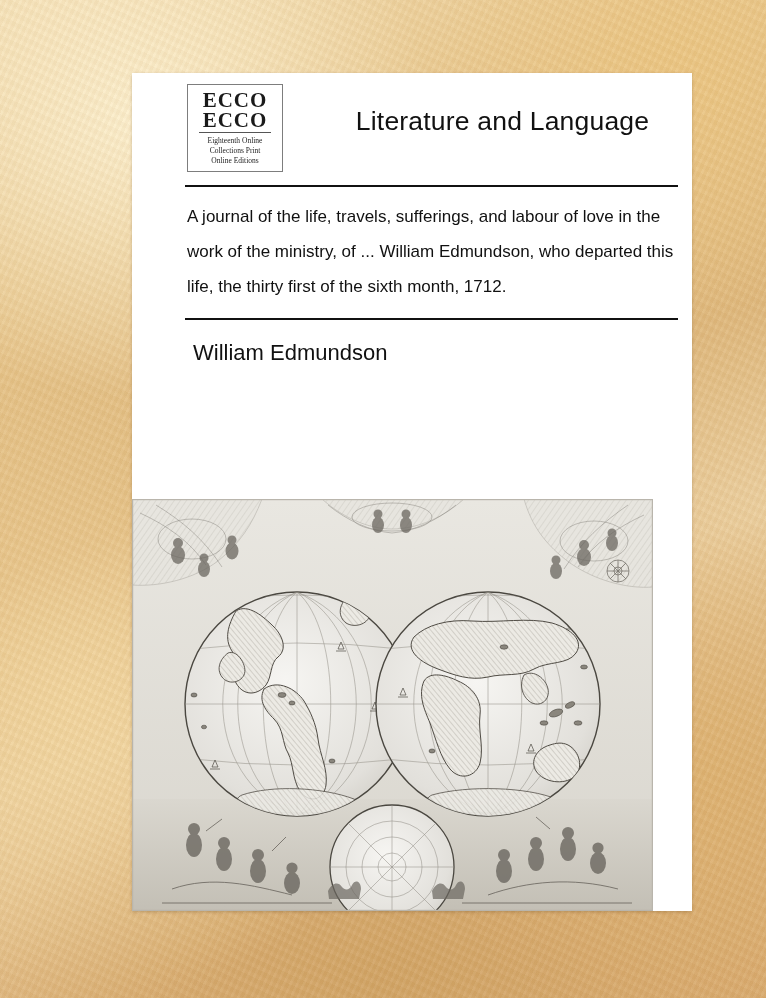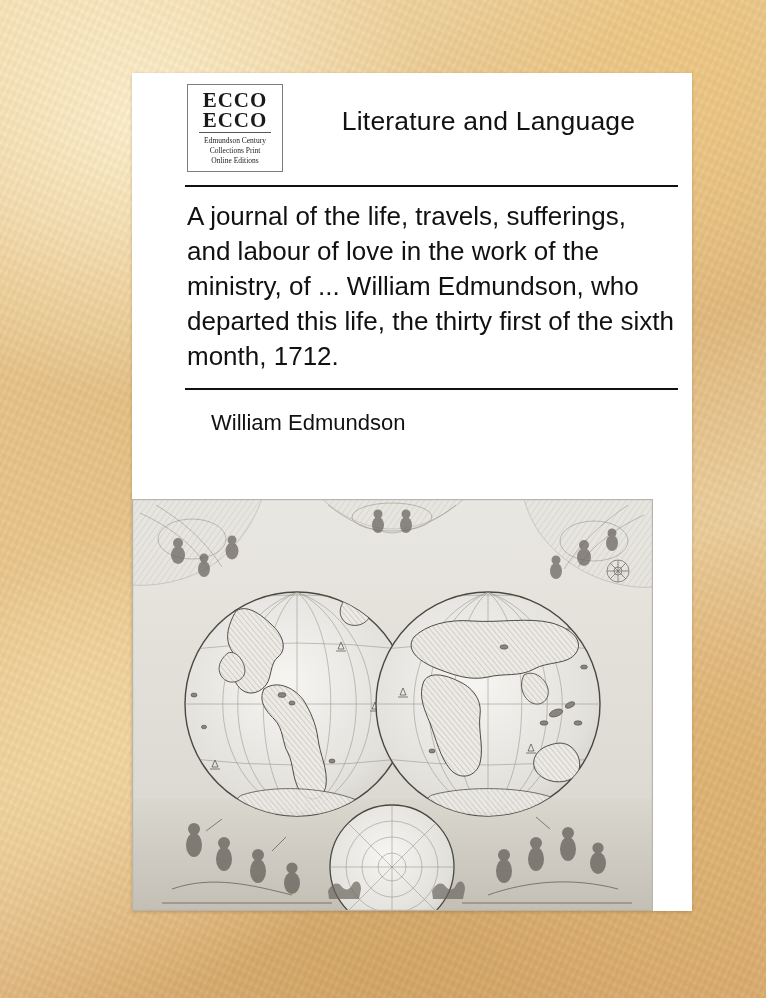--- a/index.html
+++ b/index.html
@@ -83,55 +83,55 @@
   .ecco-sub {
     font-family: "Liberation Serif", serif;
     font-size: 7.5px;
     color: #222;
     line-height: 10px;
   }
   .ecco-sub div { white-space: nowrap; }
 
   .header-title {
     position: absolute;
-    left: 125px;
+    left: 139px;
     top: 33px;
     width: 385px;
     text-align: center;
     font-size: 26.5px;
     color: #111;
     letter-spacing: 0.2px;
   }
 
   .rule {
     height: 2px;
     background: #111;
     margin: 0 14px;
   }
   .rule.thin { height: 2px; }
 
   .title-block {
     padding: 12px 16px 14px 16px;
   }
   .book-title {
-    font-size: 26px;
+    font-size: 17px;
     line-height: 35px;
     color: #111;
     margin: 0;
     font-weight: normal;
   }
 
   .author-block {
     padding: 20px 16px 22px 16px;
     min-height: 58px;
   }
   .author-name {
     font-size: 22px;
     color: #111;
-    margin-left: 24px;
+    margin-left: 6px;
   }
 
   
   .map-wrap {
     position: absolute;
     left: 0;
     top: 426px;
     width: 521px;
     height: 412px;
     overflow: hidden;
@@ -146,21 +146,21 @@
 
 <div class="cover">
 
   <div class="header">
 
     <div class="ecco-logo">
       <div class="ecco-word">ECCO</div>
       <div class="ecco-word second">ECCO</div>
       <div class="ecco-rule"></div>
       <div class="ecco-sub">
-        <div>Edmundson Century</div>
+        <div>Eighteenth Online</div>
         <div>Collections Print</div>
         <div>Online Editions</div>
       </div>
     </div>
 
     <div class="header-title">Literature and Language</div>
   </div>
 
   <div class="rule"></div>
 

